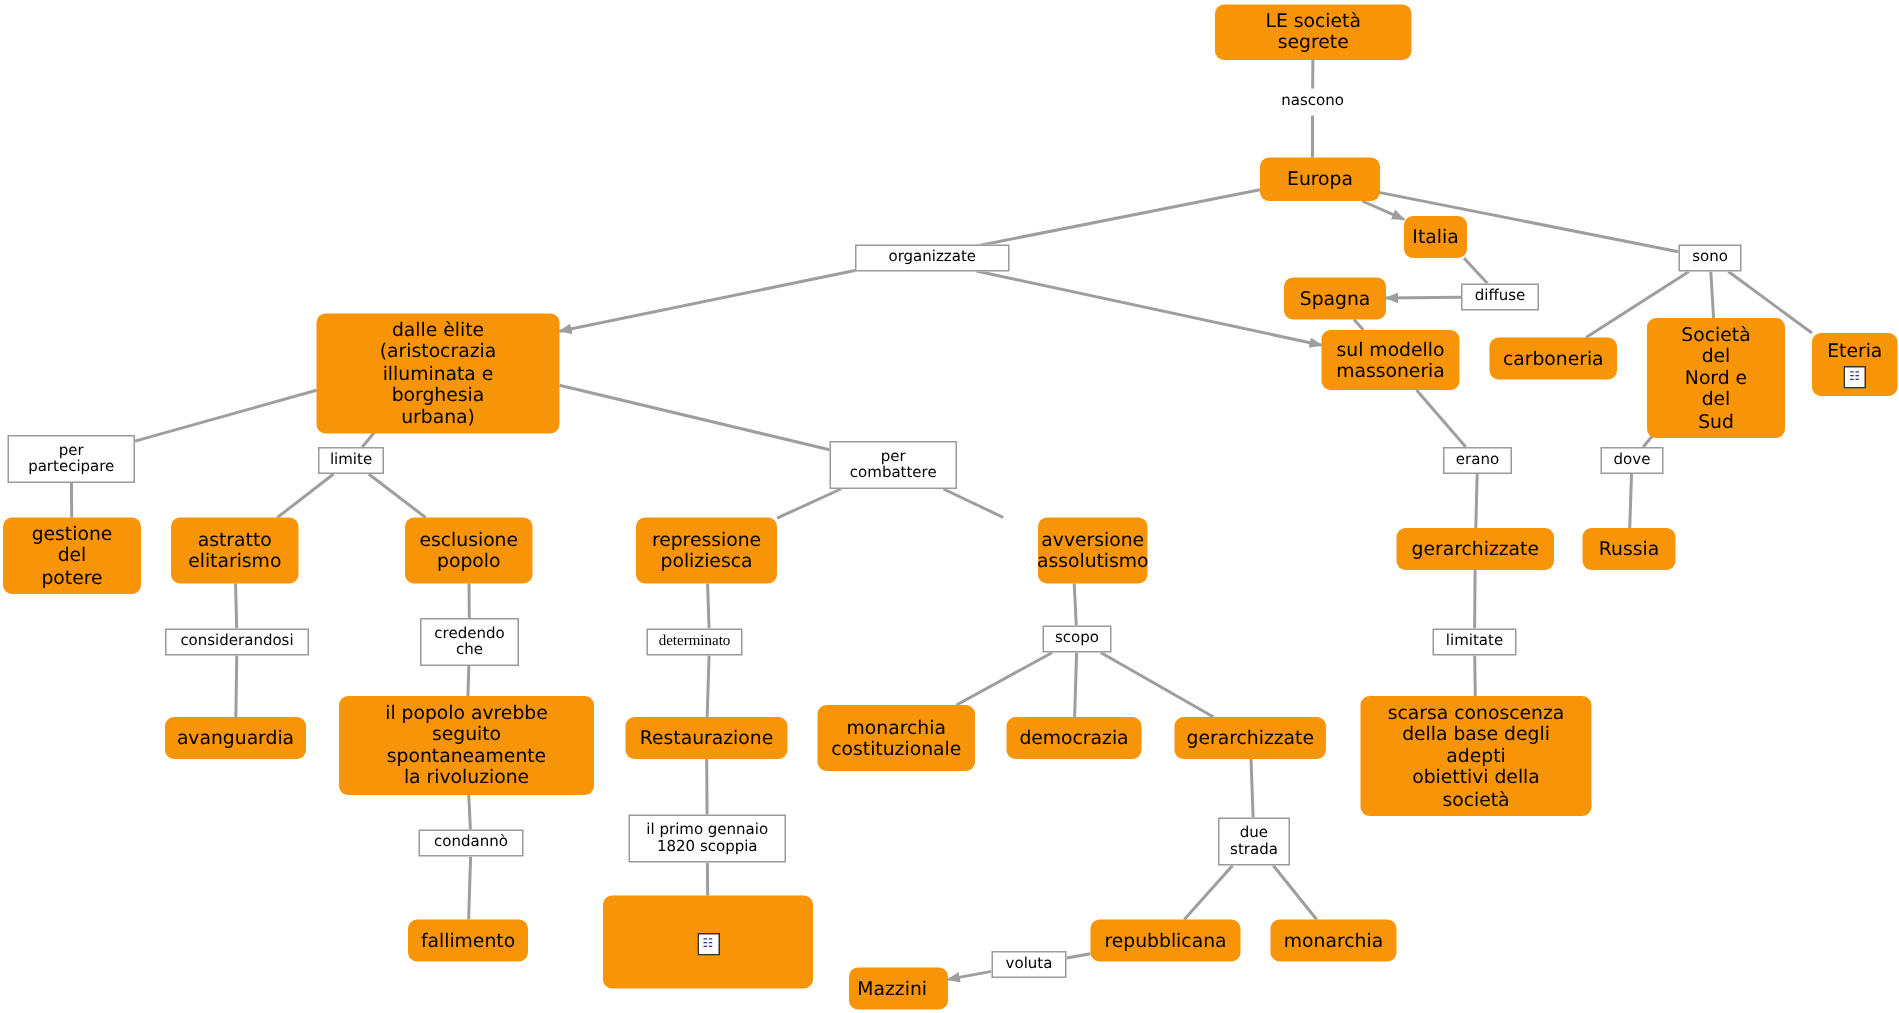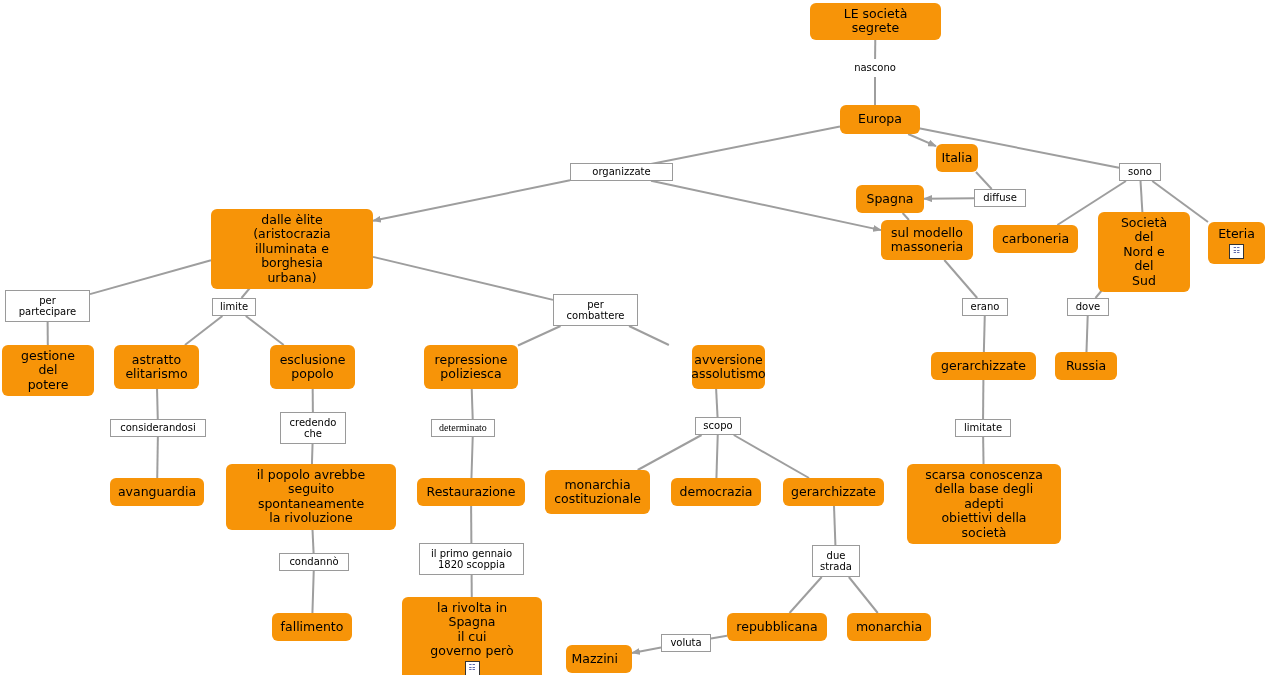--- a/index.html
+++ b/index.html
@@ -199,23 +199,20 @@
 poliziesca</span>
         </div>
       </div>
       <div class="node concept" style="left: 417px; top: 478px; width: 108px; min-height: 28px;">
         <div>
           <span class="lbl">Restaurazione</span>
         </div>
       </div>
       <div class="node concept" style="left: 402px; top: 597px; width: 140px; min-height: 62px;">
         <div>
-          <span class="lbl">la rivolta in Spagna
-il cui
-governo però</span>
           <span class="badge">☷</span>
         </div>
       </div>
       <div class="node concept" style="left: 692px; top: 345px; width: 73px; min-height: 44px;">
         <div>
           <span class="lbl">avversione
 assolutismo</span>
         </div>
       </div>
       <div class="node concept" style="left: 545px; top: 470px; width: 105px; min-height: 44px;">

